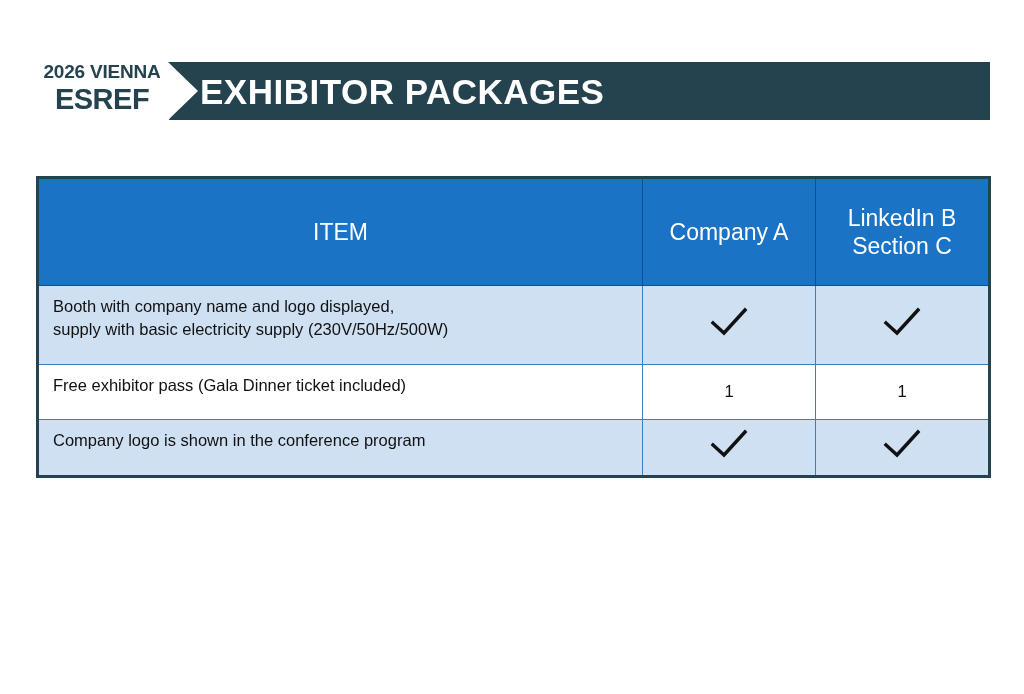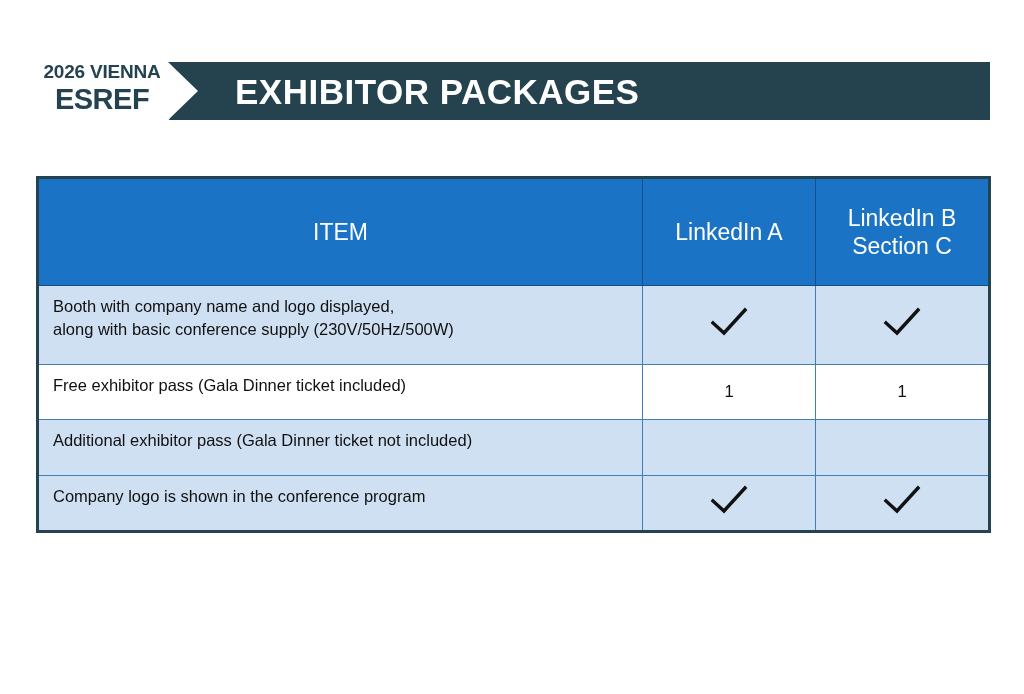--- a/index.html
+++ b/index.html
@@ -21,21 +21,21 @@
     top: 62px;
     width: 850px;
     height: 58px;
     background: #25424f;
     -webkit-clip-path: polygon(0 0, 28px 0, 58px 50%, 28px 100%, 0 100%, 0 0, 100% 0, 100% 100%, 0 100%);
     clip-path: polygon(28px 0, 100% 0, 100% 100%, 28px 100%, 58px 50%);
     display: flex;
     align-items: center;
   }
   .banner-title {
-    margin-left: 95px;
+    margin-left: 60px;
     color: #ffffff;
     font-size: 35px;
     font-weight: bold;
     letter-spacing: 0.5px;
     line-height: 1;
   }
 
   .logo-wrap {
     position: absolute;
     left: 28px;
@@ -134,33 +134,33 @@
   <div class="table-wrap">
     <table class="pkg">
       <colgroup>
         <col class="c-item">
           <col class="c-a">
           <col class="c-bc">
       </colgroup>
       <thead>
         <tr>
           <th class="item-head">ITEM</th>
-          <th>LinkedIn A</th>
+          <th>Company A</th>
           <th>
             <div>LinkedIn B</div>
             <div>Section C</div>
           </th>
         </tr>
       </thead>
       <tbody>
 
         <tr class="alt row-tall">
           <td class="label">
             <div>Booth with company name and logo displayed,</div>
-            <div>along with basic conference supply (230V/50Hz/500W)</div>
+            <div>supply with basic electricity supply (230V/50Hz/500W)</div>
           </td>
           <td class="mark">
             <span class="check">
               <svg viewBox="0 0 40 34">
                   <path d="M4 18 L15 28 L36 5" fill="none" stroke="#111111" stroke-width="3.4" stroke-linecap="square" stroke-linejoin="miter"></path>
                 </svg>
             </span>
           </td>
           <td class="mark">
             <span class="check">
@@ -176,31 +176,20 @@
             <div>Free exhibitor pass (Gala Dinner ticket included)</div>
           </td>
           <td class="mark">
             <span class="num">1</span>
           </td>
           <td class="mark">
             <span class="num">1</span>
           </td>
         </tr>
 
-        <tr class="alt row-short">
-          <td class="label">
-            <div>Additional exhibitor pass (Gala Dinner ticket not included)</div>
-          </td>
-          <td class="mark">
-            <span class="empty"></span>
-          </td>
-          <td class="mark">
-            <span class="empty"></span>
-          </td>
-        </tr>
 
 
         <tr class="alt row-short">
           <td class="label">
             <div>Company logo is shown in the conference program</div>
           </td>
           <td class="mark">
             <span class="check">
               <svg viewBox="0 0 40 34">
                   <path d="M4 18 L15 28 L36 5" fill="none" stroke="#111111" stroke-width="3.4" stroke-linecap="square" stroke-linejoin="miter"></path>

